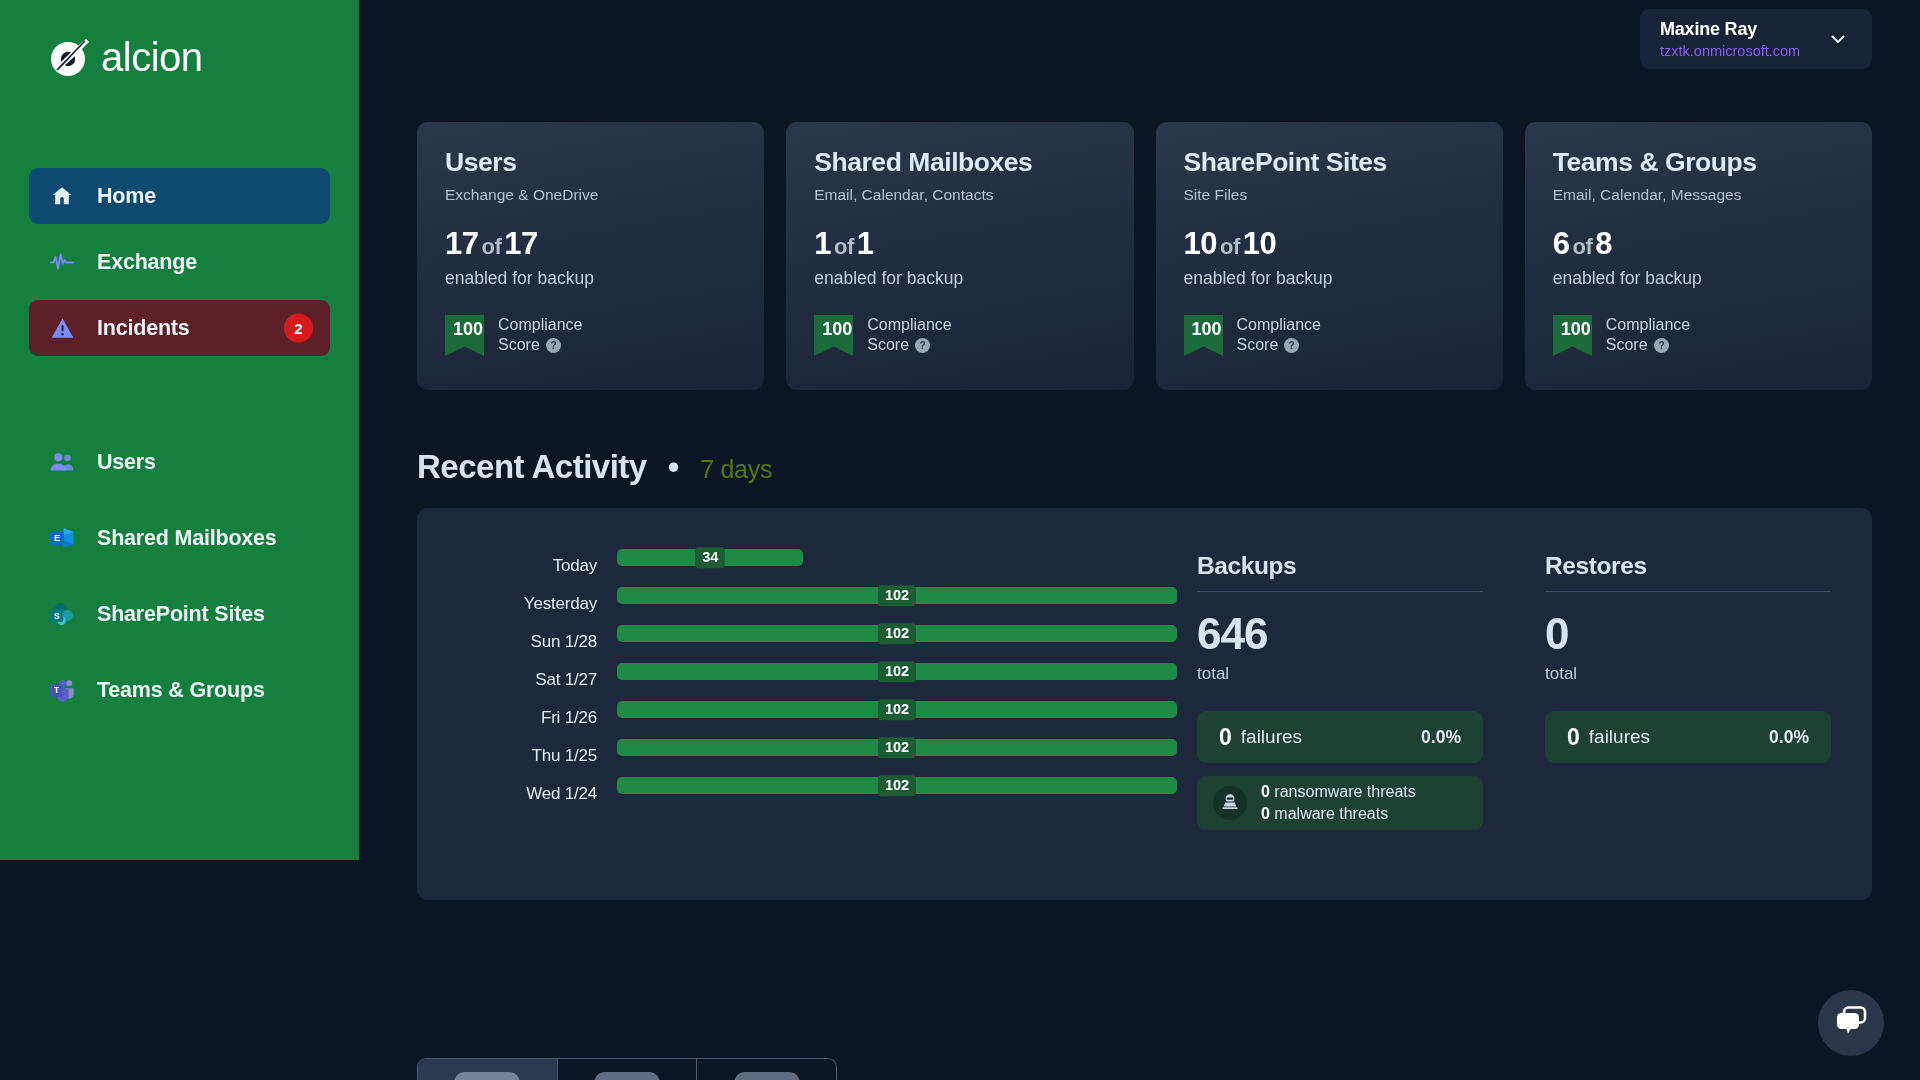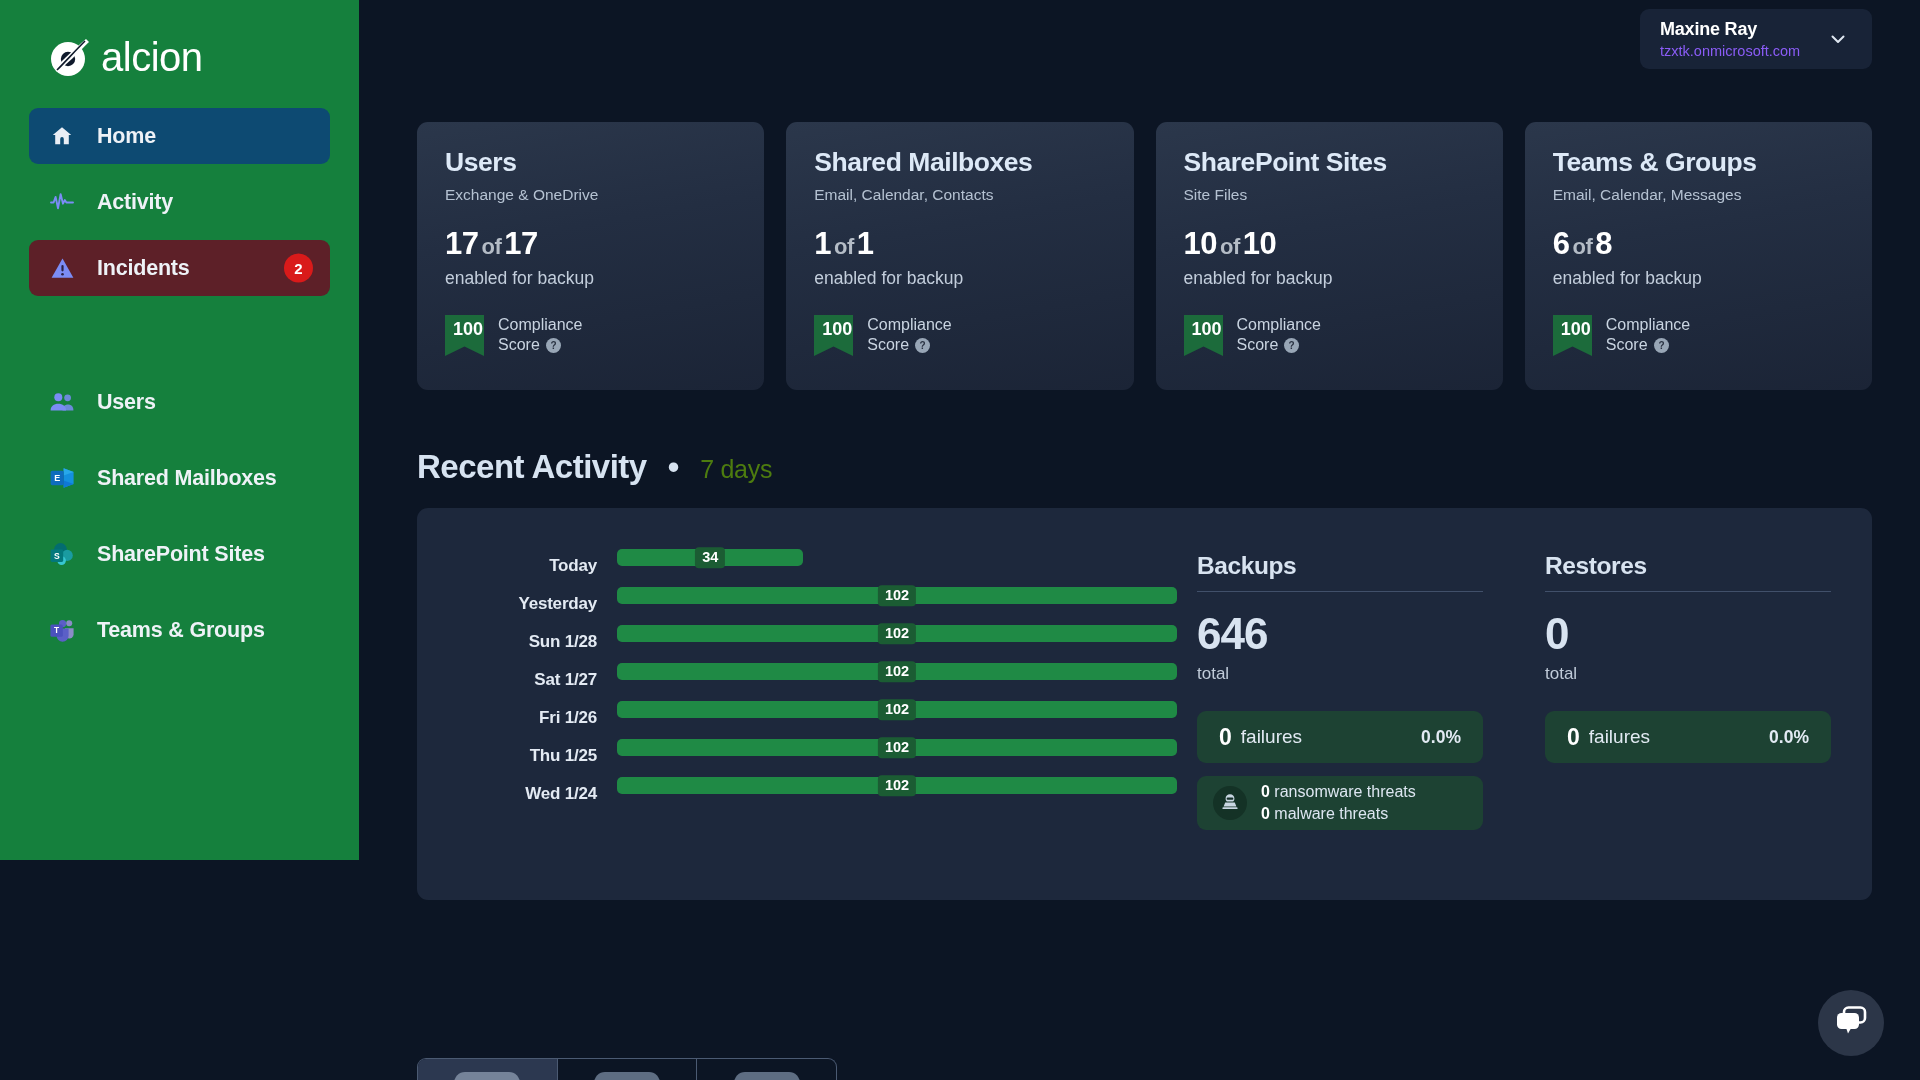--- a/index.html
+++ b/index.html
@@ -36,21 +36,21 @@
   }
   .logo-mark { width: 44px; height: 44px; display:block; }
   .logo-text {
     color: #ffffff;
     font-size: 40px;
     letter-spacing: -0.5px;
     font-weight: 400;
     line-height: 1;
   }
 
-  .nav-primary { padding: 16px 29px; }
+  .nav-primary { margin-top: 60px; padding: 16px 29px; }
   .nav-item {
     display: flex;
     align-items: center;
     height: 56px;
     border-radius: 9px;
     padding: 0 20px;
     margin-bottom: 10px;
     cursor: pointer;
     position: relative;
   }
@@ -267,21 +267,21 @@
     height: 36.5px;
     margin-bottom: 1.5px;
   }
   .chart-label {
     width: 145px;
     flex: 0 0 145px;
     text-align: right;
     padding-right: 20px;
     color: #e3eaf3;
     font-size: 17px;
-    font-weight: 700;
+    font-weight: 400;
     letter-spacing: -0.2px;
   }
   .chart-track { flex: 1; position: relative; height: 34px; }
   .chart-bar {
     height: 17px;
     background: #1f8a45;
     border-radius: 5px;
     position: relative;
   }
   .chart-val {
@@ -447,21 +447,21 @@
         </span>
         <span class="nav-label">Home</span>
       </div>
 
       <div class="nav-item">
         <span class="nav-icon">
           <svg width="26" height="26" viewBox="0 0 26 26" fill="none" stroke="#7b8cf5" stroke-width="1.9" stroke-linecap="round" stroke-linejoin="round">
             <path d="M2 13.5h2.6l2-5.6 2.4 11.4 2.6-14.2 2.4 9.6 1.8-3.6 1.6 2.4H24"></path>
           </svg>
         </span>
-        <span class="nav-label">Activity</span>
+        <span class="nav-label">Exchange</span>
       </div>
 
       <div class="nav-item active-incidents">
         <span class="nav-icon">
           <svg width="25" height="25" viewBox="0 0 25 25">
             <path d="M12.5 2.6 23.4 21.8H1.6z" fill="#7b8cf5"></path>
             <rect x="11.4" y="9" width="2.2" height="6.4" rx="1.1" fill="#2b2246"></rect>
             <circle cx="12.5" cy="18.3" r="1.3" fill="#2b2246"></circle>
           </svg>
         </span>

